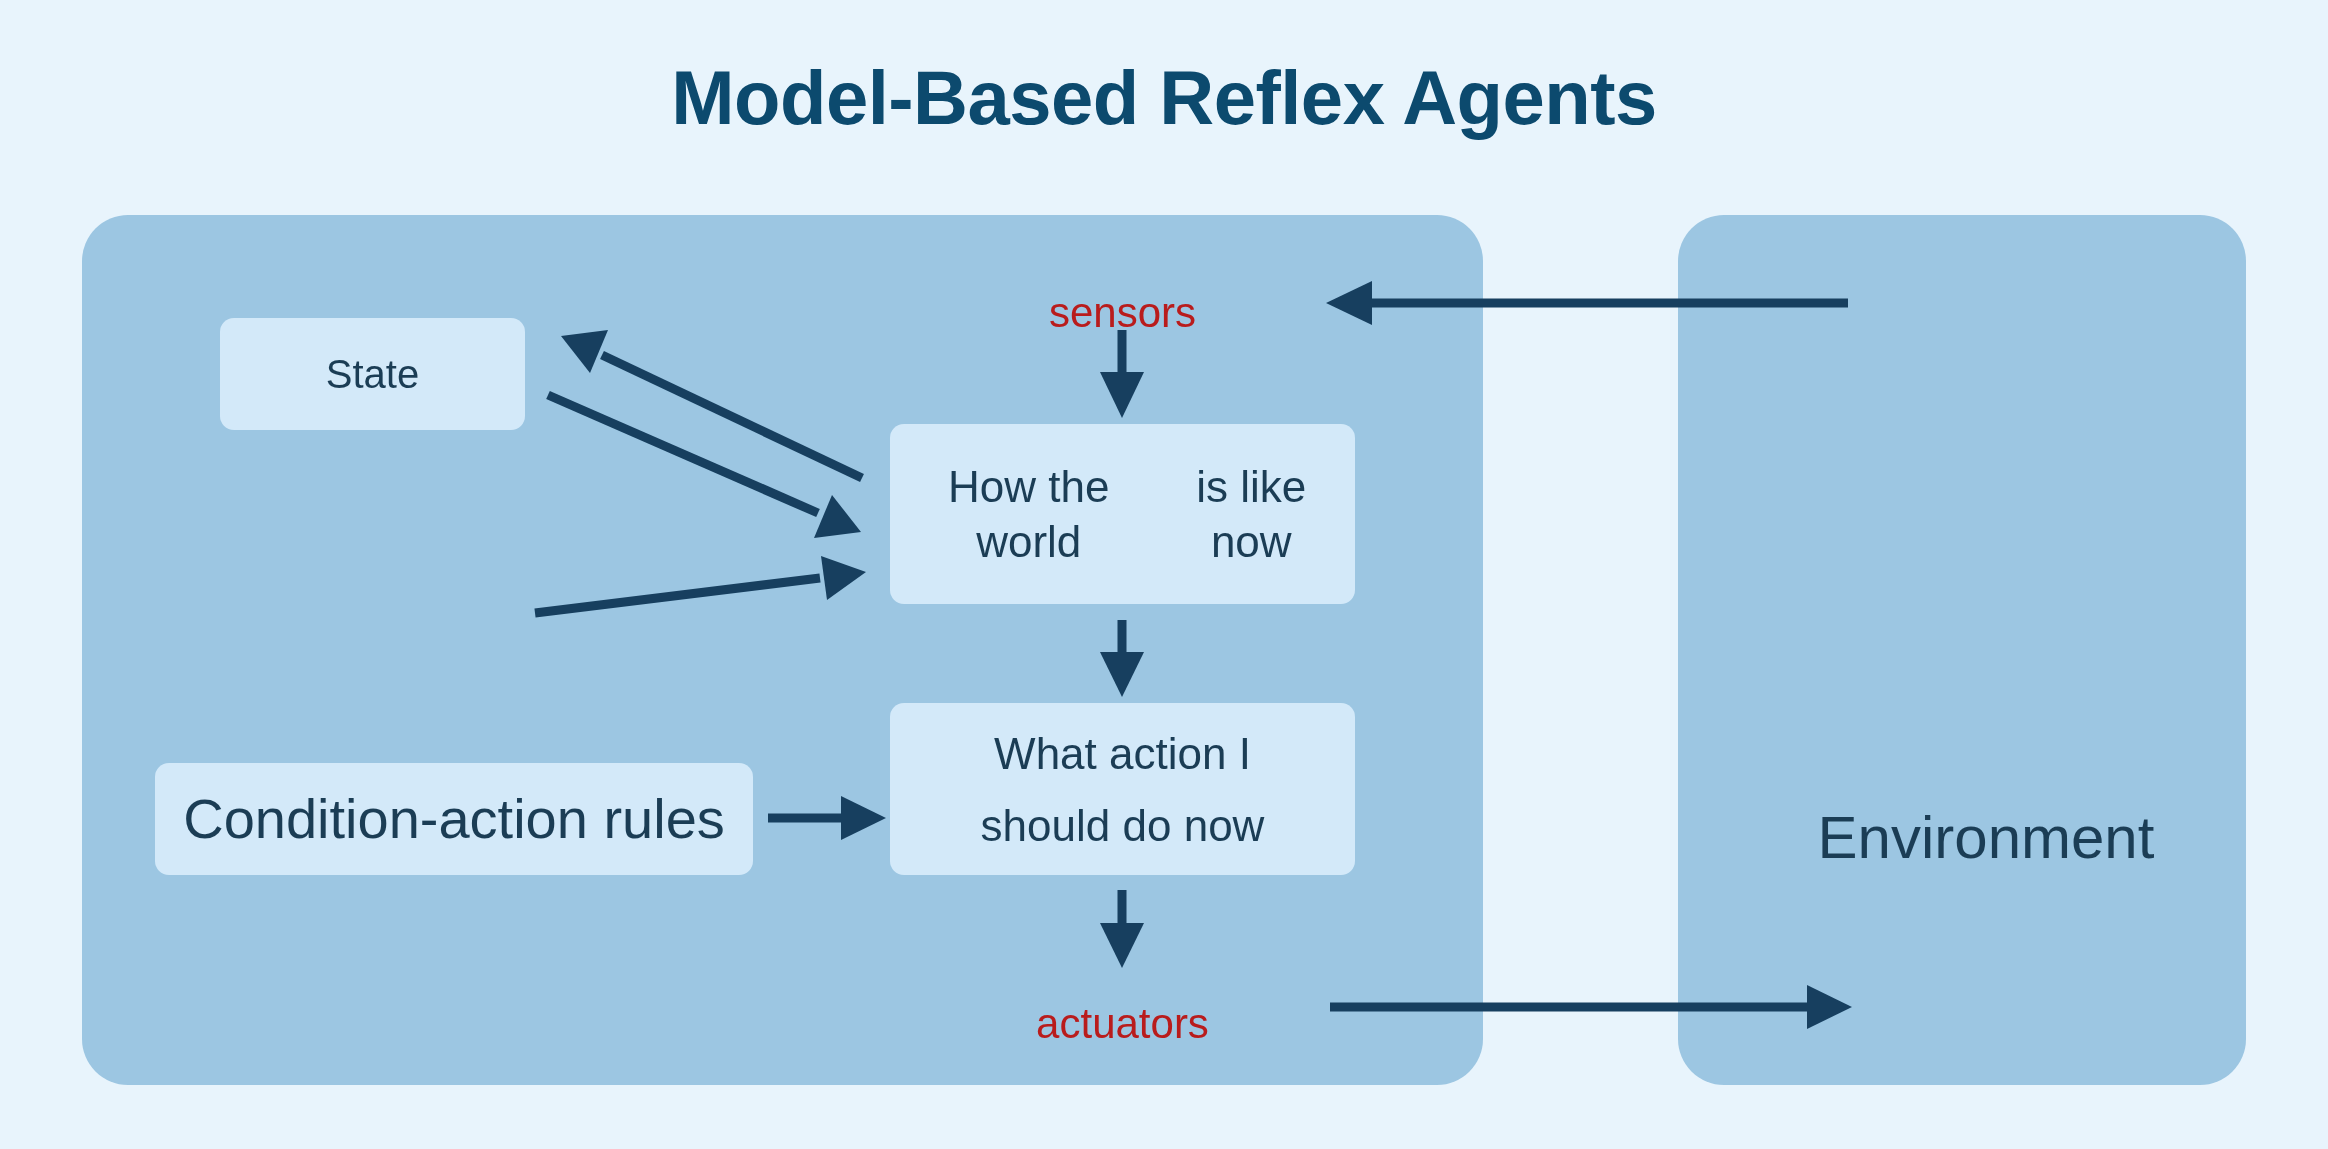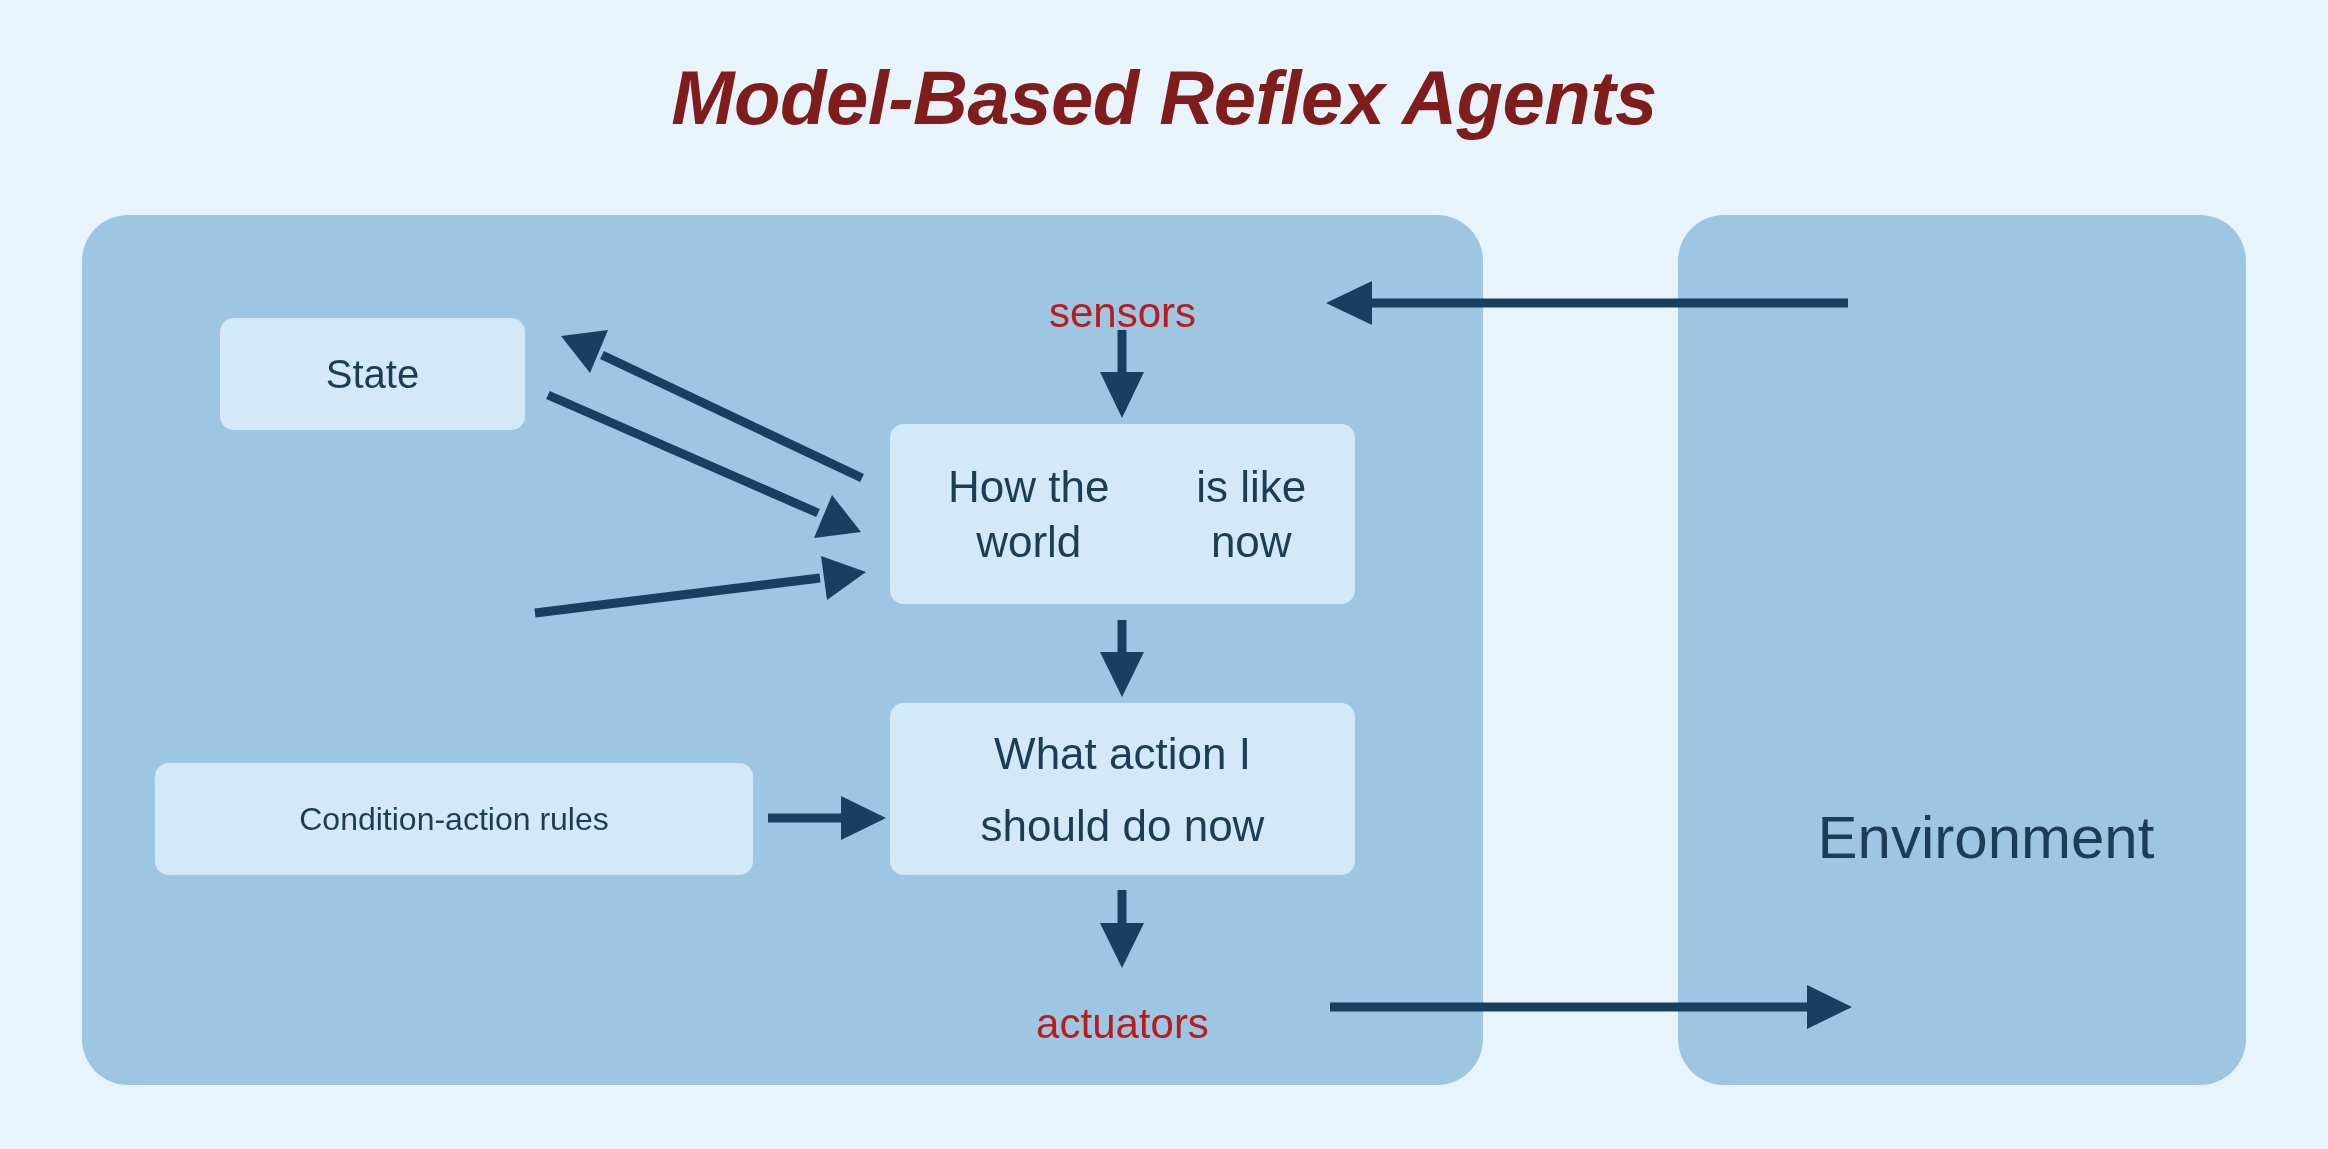--- a/index.html
+++ b/index.html
@@ -22,23 +22,22 @@
   
   #page-title {
     position: absolute;
     left: 0;
     top: 56px;
     width: 2328px;
     text-align: center;
     font-size: 76px;
     font-weight: 700;
     letter-spacing: -0.5px;
-    color: #7f1d1d;
+    color: #0c4a6e;
     line-height: 1.1;
-    font-style: italic;
   }
 
   
   .panel {
     position: absolute;
     background: #9cc6e2;
     border-radius: 46px;
   }
   #agent-panel {
     left: 82px;
@@ -75,21 +74,21 @@
     text-align: center;
     font-size: 40px;
     font-weight: 400;
     line-height: 1.25;
     box-sizing: border-box;
     padding: 6px 10px;
   }
 
   #node-state          { left: 220px; top: 318px; width: 305px; height: 112px; }
   #node-ontology       { left: 220px; top: 540px; width: 305px; height: 112px; }
-  #node-rules          { left: 155px; top: 763px; width: 598px; height: 112px; font-size: 32px; }
+  #node-rules          { left: 155px; top: 763px; width: 598px; height: 112px; font-size: 56px; }
   #node-world          { left: 890px; top: 424px; width: 465px; height: 180px; font-size: 44px; }
   #node-action         { left: 890px; top: 703px; width: 465px; height: 172px; font-size: 44px; }
 
   
   .plain-label {
     position: absolute;
     color: #b91c1c;
     font-size: 42px;
     text-align: center;
     white-space: nowrap;

